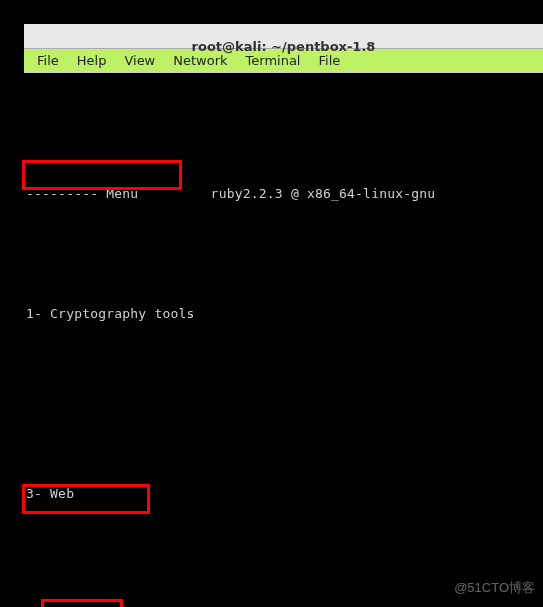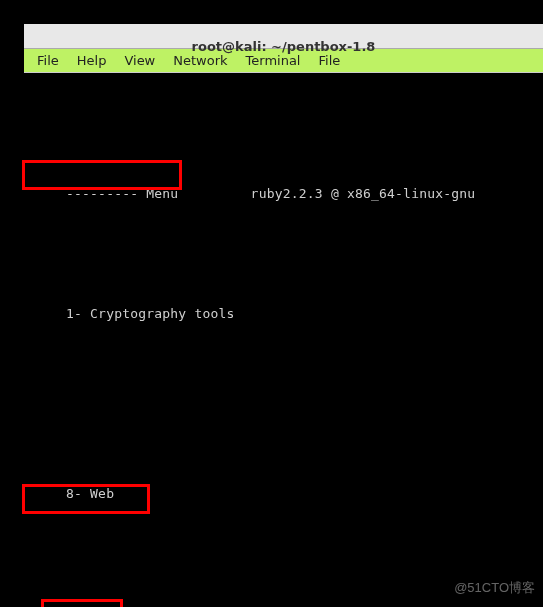--- a/index.html
+++ b/index.html
@@ -47,21 +47,20 @@
       color: #cfcfcf;
       padding: 4px 0 0 0;
       line-height: 18px;
       letter-spacing: 0.2px;
       white-space: pre;
       position: relative;
     }
     .line {
       height: 18px;
       padding-left: 2px;
-      margin-left: 40px;
     }
     .blank {
       height: 18px;
     }
     .highlight-box {
       position: absolute;
       border: 3px solid #ff0000;
       pointer-events: none;
       z-index: 5;
     }
@@ -91,21 +90,21 @@
   <span class="menu-item">File</span>
 </div>
 
 <div class="terminal">
   <div class="blank"></div>
   <div class="line">--------- Menu         ruby2.2.3 @ x86_64-linux-gnu</div>
   <div class="blank"></div>
   <div class="line">1- Cryptography tools</div>
   <div class="blank"></div>
   <div class="blank"></div>
-  <div class="line">8- Web</div>
+  <div class="line">3- Web</div>
   <div class="blank"></div>
   
   
   
   
   
   
   
   
   

